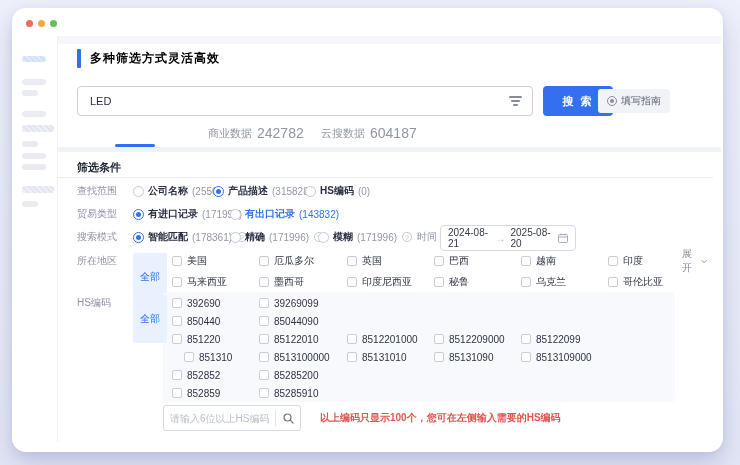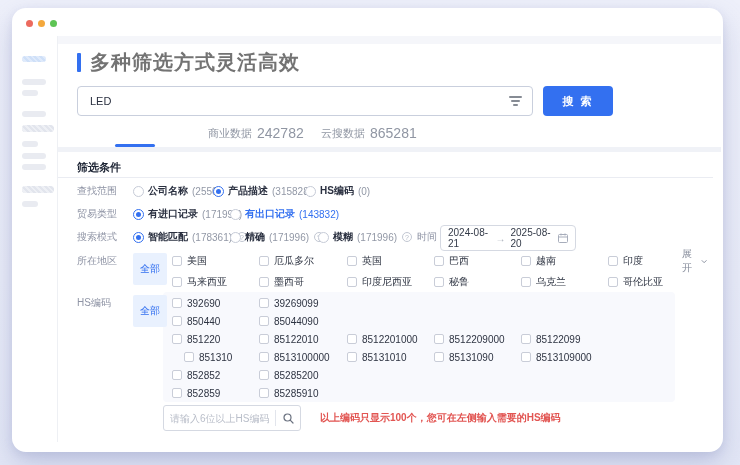--- a/index.html
+++ b/index.html
@@ -13,21 +13,21 @@
   .dot{width:7px;height:7px;border-radius:50%;}
   
   .skel{position:absolute;left:10px;height:6px;border-radius:3px;background:#e9ebf1;}
   .skel.blue{background:repeating-linear-gradient(45deg,#cfe0f8 0 2px,#dfeafb 2px 4px);}
   .skel.hatch{height:7px;background:repeating-linear-gradient(45deg,#e2e5ed 0 2px,#eef0f5 2px 4px);}
   .vdiv{position:absolute;left:45px;top:28px;width:1px;height:406px;background:#eef0f4;}
   .topstrip{position:absolute;left:46px;top:28px;width:663px;height:8px;background:#f5f6fa;}
   
   .title-row{position:absolute;left:65px;top:41px;display:flex;align-items:center;gap:9px;}
   .accent-bar{width:4px;height:19px;border-radius:1px;background:#3370f0;}
-  .page-title{font-size:20px;font-weight:bold;color:#737373;letter-spacing:1px;}
+  .page-title{font-size:12px;font-weight:bold;color:#000000;letter-spacing:1px;}
   
   .q-wrap{position:absolute;left:65px;top:78px;width:456px;height:30px;border:1px solid #c9cfdd;
           border-radius:4px;background:#fff;display:flex;align-items:center;box-sizing:border-box;}
   .q-input{flex:1;border:none;outline:none;background:transparent;font-size:11px;color:#2a3040;
            padding:0 0 0 12px;font-family:inherit;}
   .q-filter{margin-right:10px;display:flex;}
   .search-btn{position:absolute;left:531px;top:78px;width:70px;height:30px;background:#3370f0;color:#fff;
               border:none;border-radius:4px;font-size:11px;font-weight:bold;letter-spacing:2px;
               display:flex;align-items:center;justify-content:center;cursor:pointer;font-family:inherit;}
   .guide{position:absolute;left:586px;top:81px;height:24px;padding:0 9px;background:#f2f3f6;border-radius:3px;
@@ -58,21 +58,21 @@
   .radio.on::after{content:"";position:absolute;left:2px;top:2px;width:5px;height:5px;border-radius:50%;background:#3370f0;}
   .qicon{width:10px;height:10px;border-radius:50%;border:1px solid #c2c7d2;color:#b3b9c6;font-size:7px;
          display:flex;align-items:center;justify-content:center;box-sizing:border-box;margin-left:1px;}
   .datebox{width:136px;height:24px;border:1px solid #d5d9e2;border-radius:4px;box-sizing:border-box;
            font-size:10px;color:#333a48;display:flex;align-items:center;padding:12px 7px;gap:5px;background:#fff;top:-4px;}
   .datebox .arrow{color:#aab0bc;}
   .datebox .cal{margin-left:auto;display:flex;}
   .quick{height:22px;padding:0 7px;background:#f1f2f5;border-radius:3px;display:flex;align-items:center;
          gap:4px;font-size:10px;color:#2f3542;top:-3px;}
   .qk-ico{width:11px;height:11px;border-radius:2px;background:#3fc398;display:flex;align-items:center;justify-content:center;flex:0 0 auto;}
-  .tag-all{height:16px;padding:8px 7px;background:#e9f1fe;color:#3370f0;font-size:10px;border-radius:2px;
+  .tag-all{height:16px;padding:16px 7px;background:#e9f1fe;color:#3370f0;font-size:10px;border-radius:2px;
            display:flex;align-items:center;}
   .cbopt{gap:5px;font-size:10px;color:#2e3442;}
   .cb{width:10px;height:10px;border:1px solid #c9cdd8;border-radius:2px;background:#fff;box-sizing:border-box;flex:0 0 auto;}
   .expand{gap:3px;font-size:10px;color:#868c9b;}
   .hs-panel{position:absolute;left:151px;top:284px;width:512px;height:110px;background:#f8f9fd;border-radius:4px;}
   
   .hs-input{width:138px;height:26px;border:1px solid #d5d9e2;border-radius:3px;background:#fff;box-sizing:border-box;
             display:flex;align-items:center;overflow:hidden;}
   .hs-input input{flex:1;min-width:0;border:none;outline:none;font-size:10px;color:#2e3442;padding:0 6px;background:transparent;font-family:inherit;}
   .hs-input input::placeholder{color:#b9bec9;}
@@ -118,28 +118,32 @@
         <svg width="13" height="10" viewBox="0 0 13 10">
             <g stroke="#5f6672" stroke-width="1.3" stroke-linecap="round">
               <line x1="0.7" y1="1" x2="12.3" y2="1"></line>
               <line x1="2.7" y1="5" x2="10.3" y2="5"></line>
               <line x1="4.7" y1="9" x2="8.3" y2="9"></line>
             </g>
           </svg>
       </span>
     </div>
     <button class="search-btn">搜 索</button>
+    <div class="guide">
+      <span class="ring"></span>
+      <span>填写指南</span>
+    </div>
 
     <div class="tab" style="left:196px">
       <span class="tlabel">商业数据</span>
       <span class="tcount">242782</span>
     </div>
     <div class="tab" style="left:309px">
       <span class="tlabel">云搜数据</span>
-      <span class="tcount">865281</span>
+      <span class="tcount">604187</span>
     </div>
     <div class="tab-underline"></div>
     <div class="band"></div>
 
     <div class="sec-title">筛选条件</div>
     <div class="sec-line"></div>
 
     <div class="frow" style="top:175px">
       <span class="rlabel" style="left:0">查找范围</span>
       <span class="ropt" style="left:56px">

